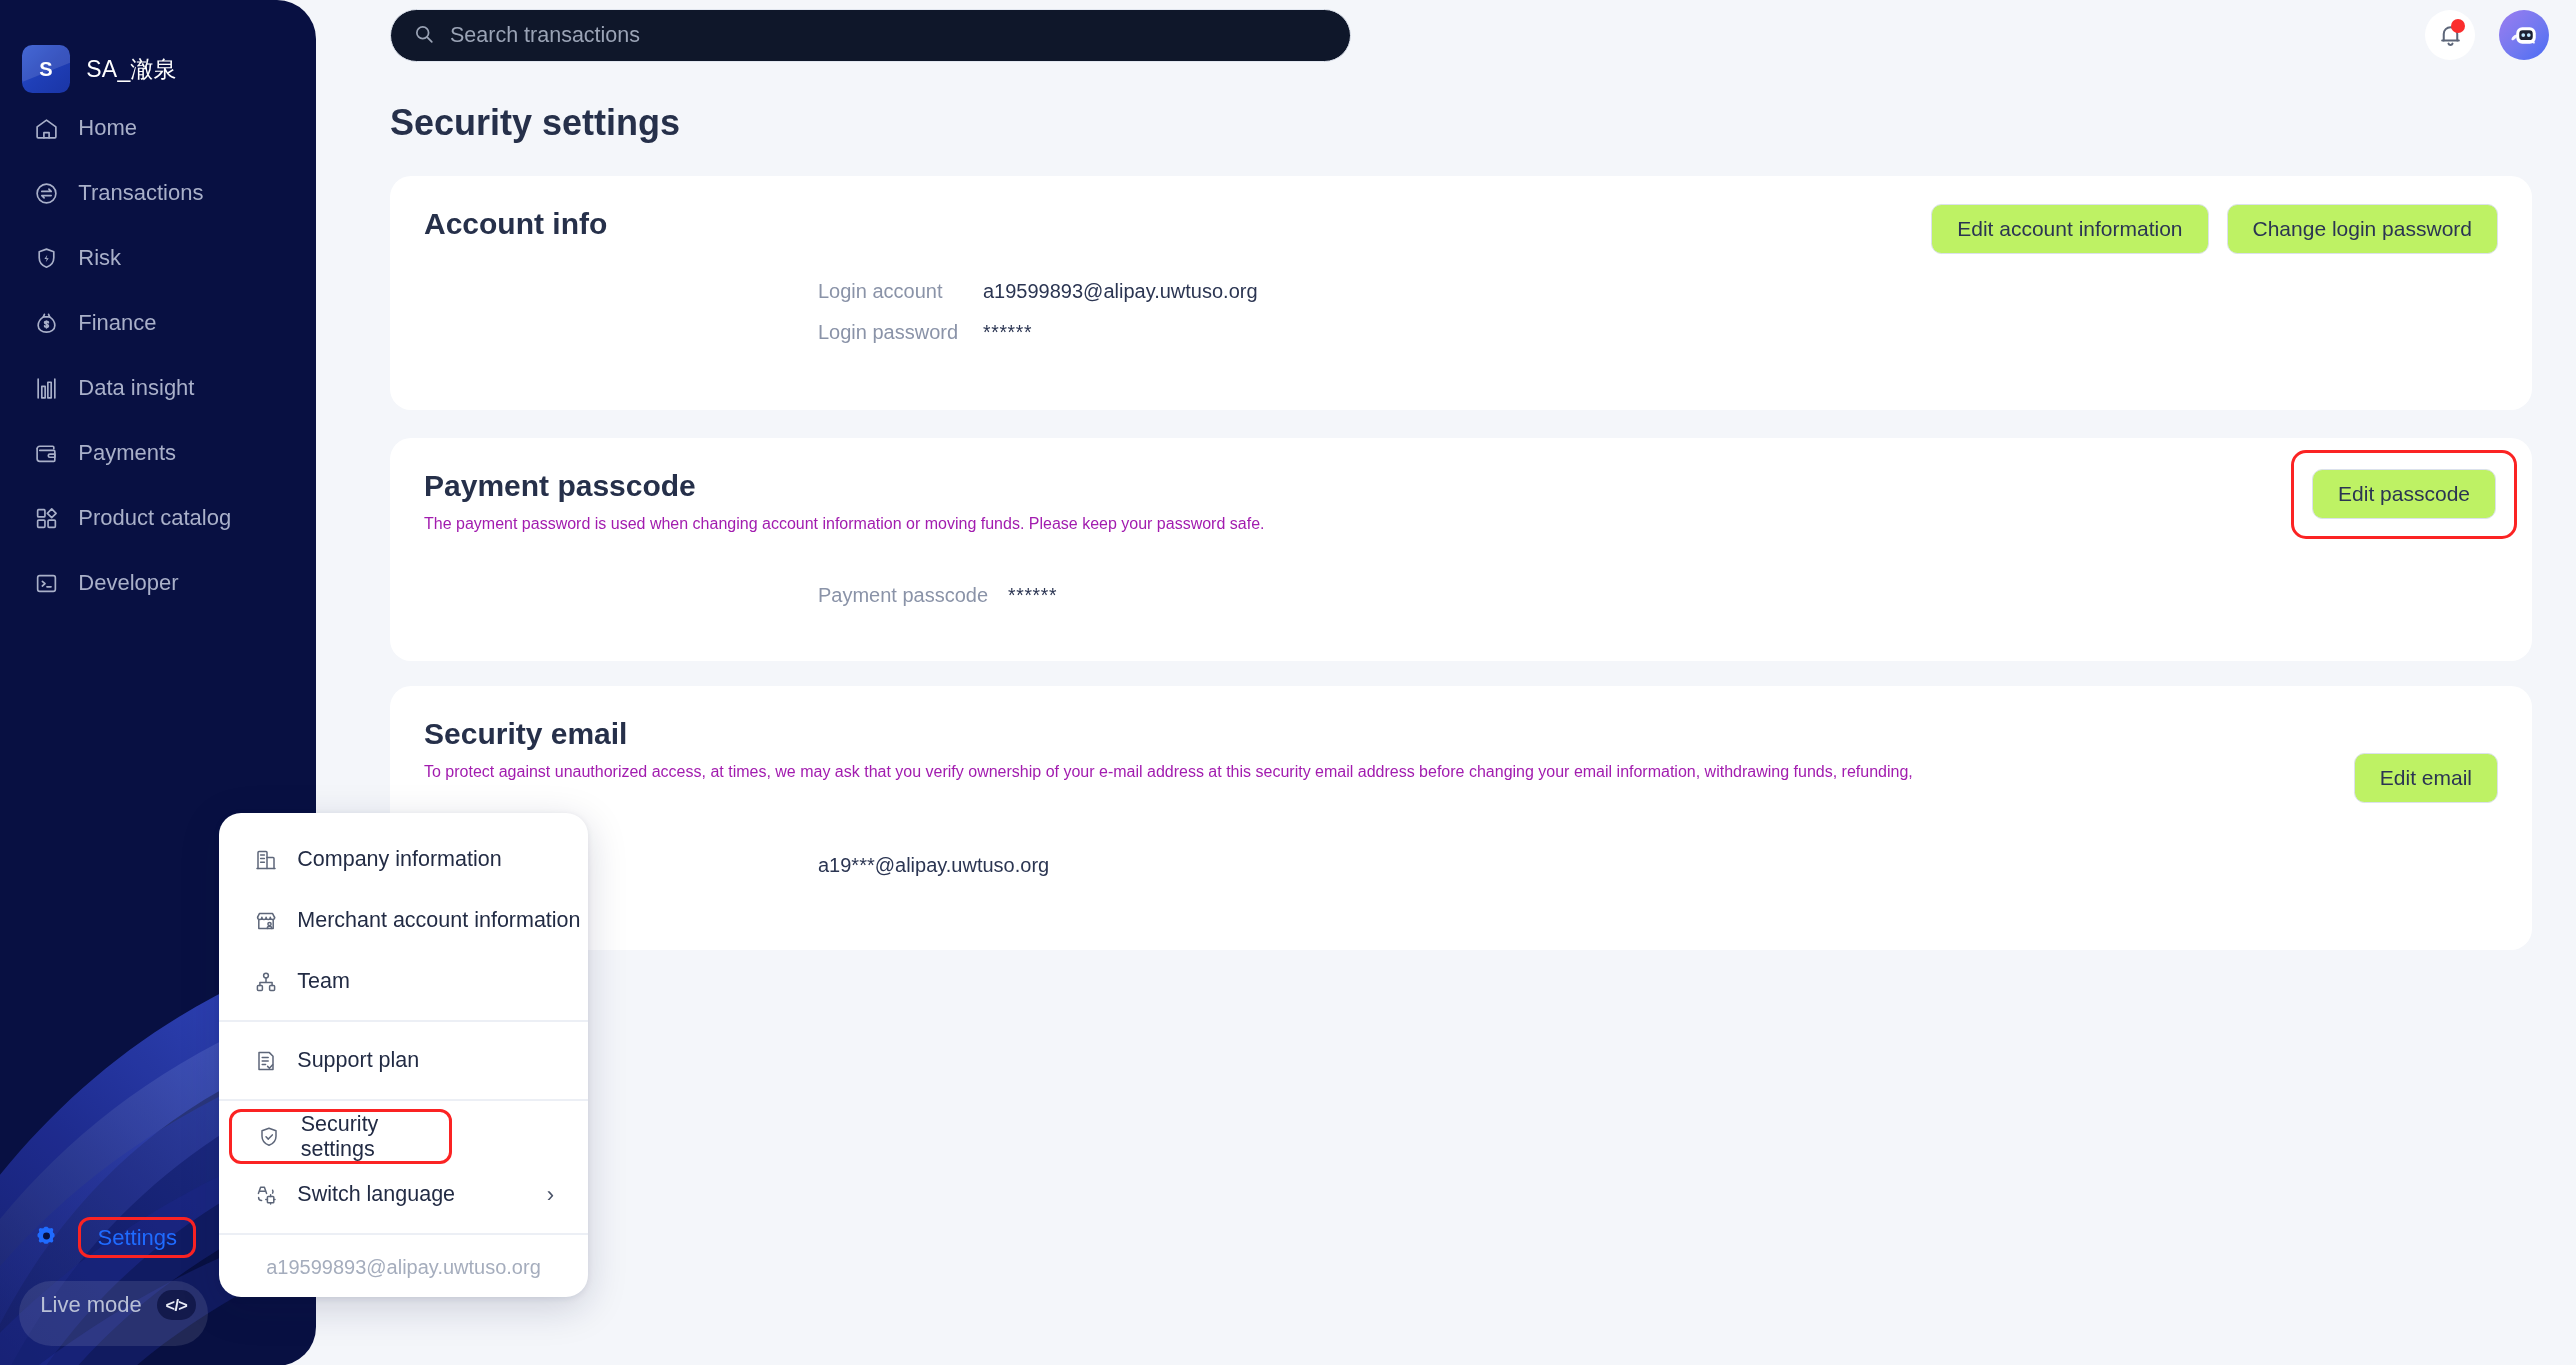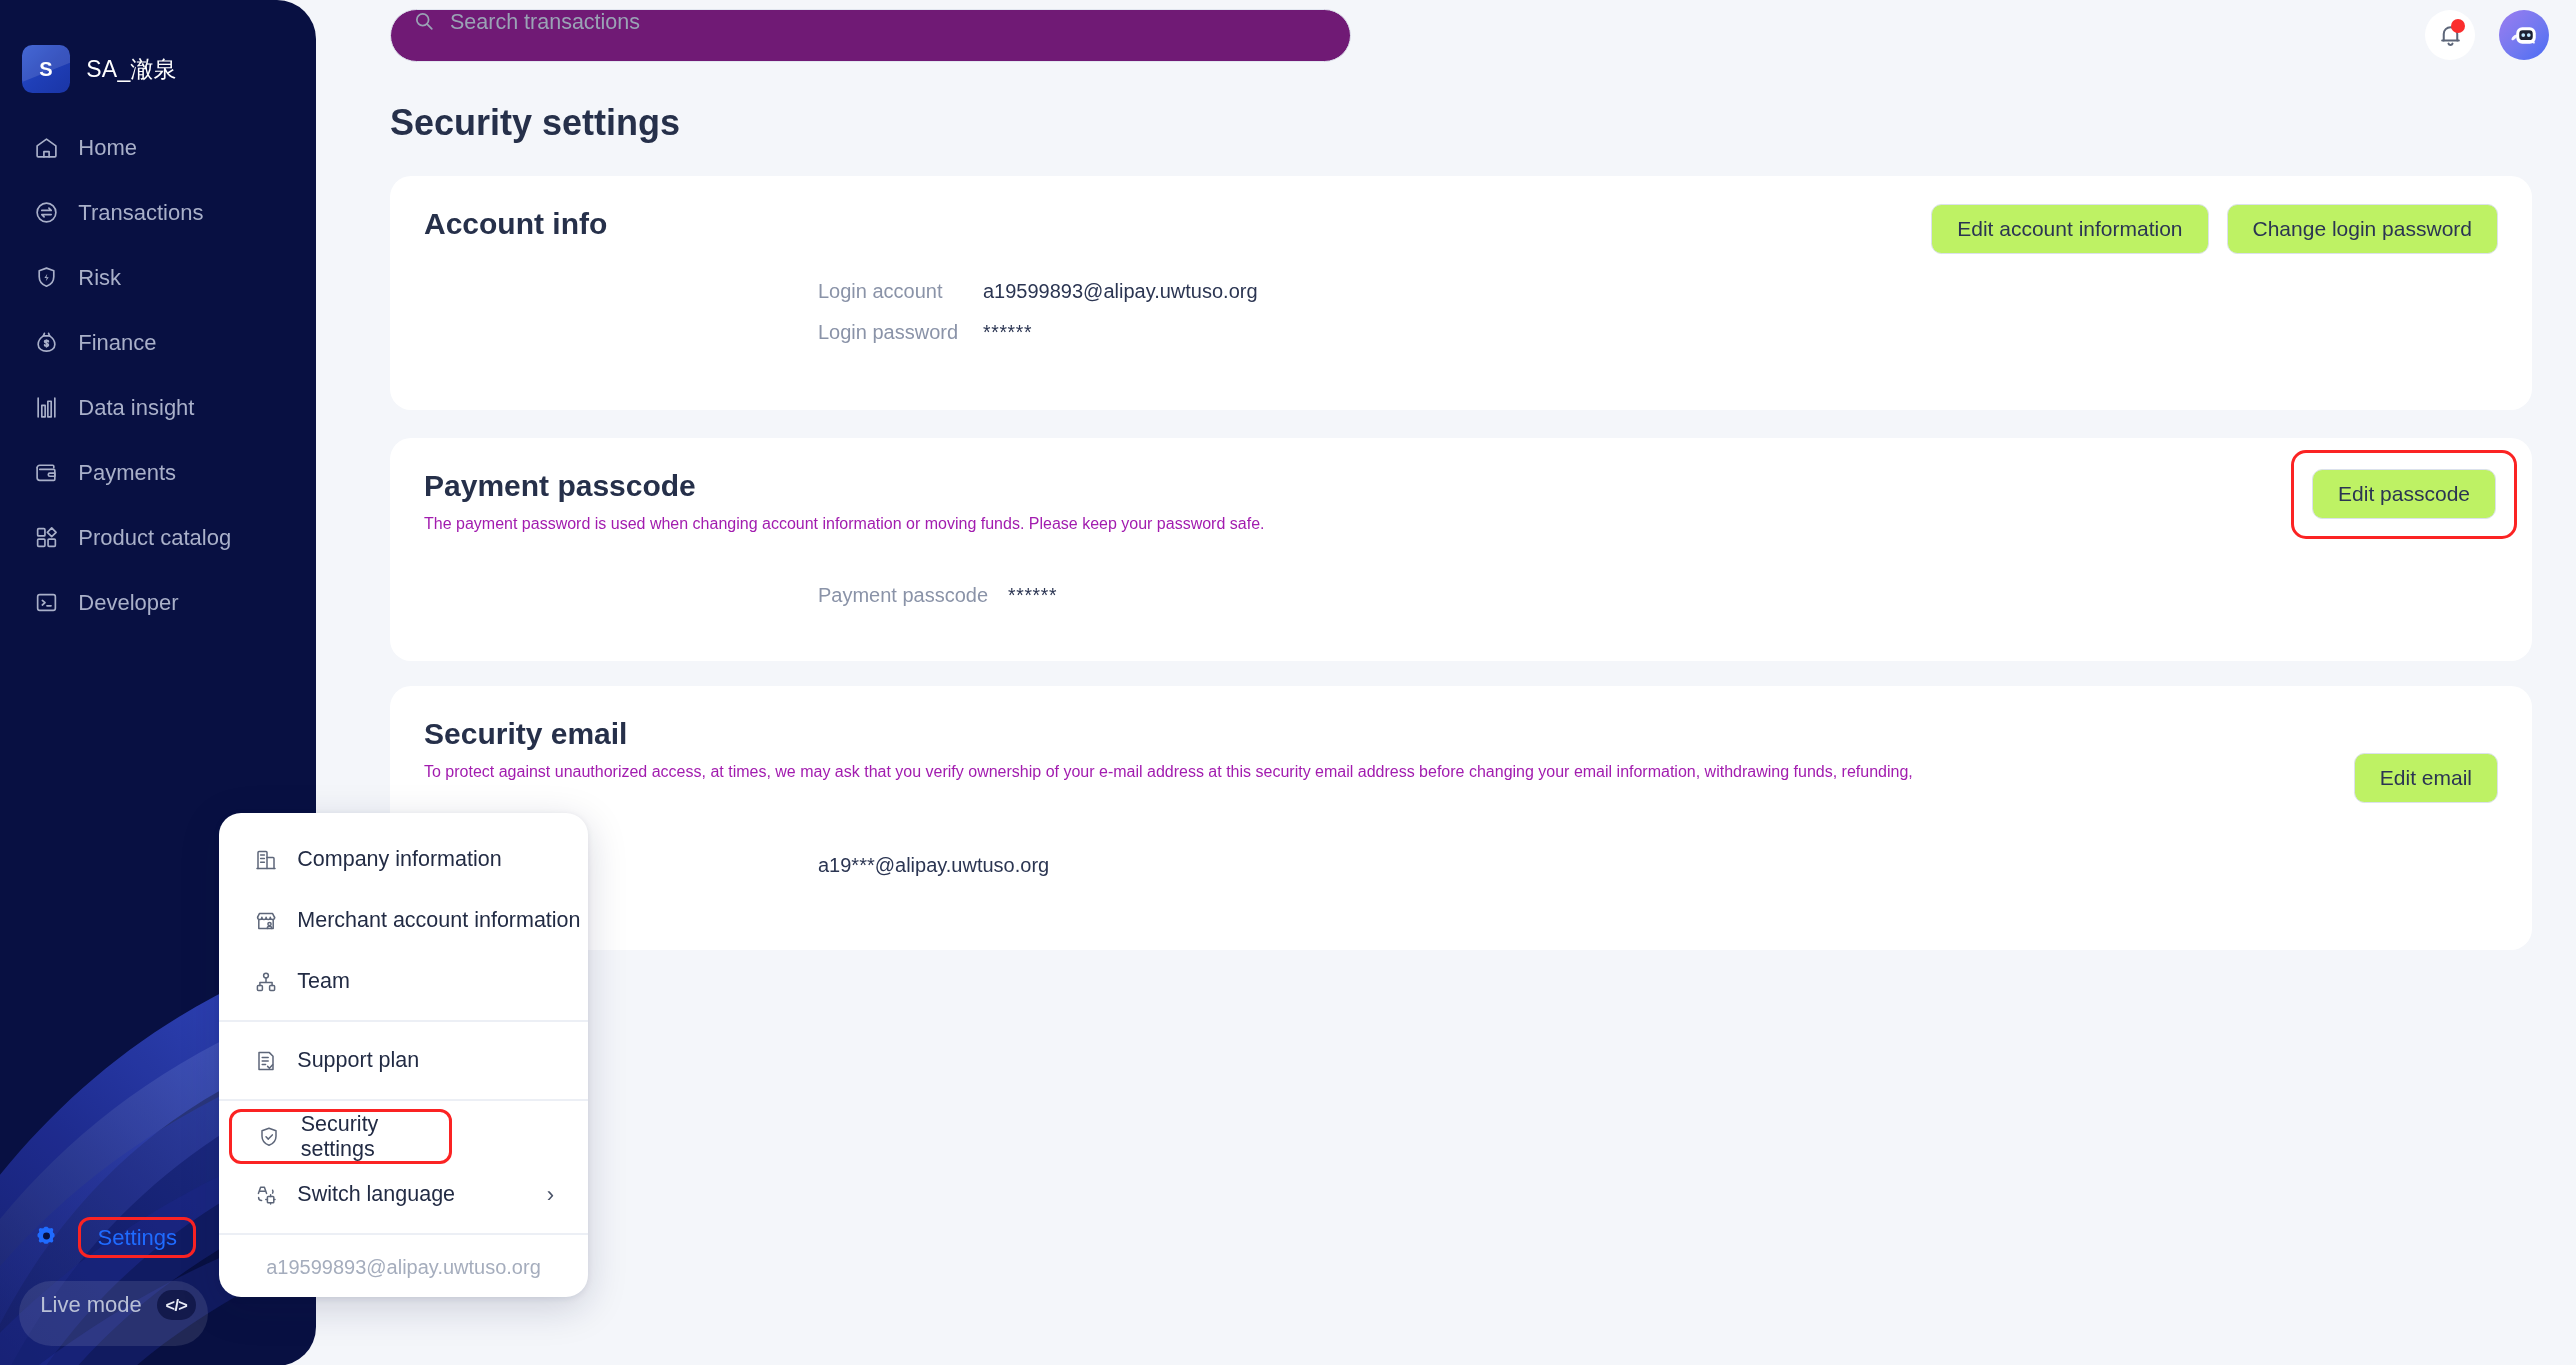--- a/index.html
+++ b/index.html
@@ -40,21 +40,21 @@
     content: ""; position: absolute; left: -20%; top: -40%;
     width: 160%; height: 90%;
     background: rgba(255,255,255,.12);
     transform: rotate(-22deg);
   }
   .brand-logo span { position: relative; z-index: 2; }
   .brand-name { color: #fff; font-size: 23px; letter-spacing: 0.2px; }
 
   .nav { position: absolute; left: 19.3px; top: 115px; width: 282px; }
   .nav-item {
-    display: flex; align-items: center; gap: 18.6px;
+    display: flex; align-items: flex-start; gap: 18.6px;
     height: 65px; padding-left: 13.4px;
     color: #a9b0c9; font-size: 22px;
     cursor: pointer;
   }
   .nav-item .ic { width: 27px; height: 27px; display:flex; align-items:center; justify-content:center; flex: 0 0 27px; }
   .nav-item svg { display: block; }
 
   .settings-row {
     position: absolute; left: 19.3px; top: 1217px;
     display: flex; align-items: center; gap: 18.6px;
@@ -85,22 +85,22 @@
   }
 
   
   #topbar {
     position: absolute; left: 316px; top: 0; right: 0; height: 74px;
     z-index: 2;
   }
   .searchbox {
     position: absolute; left: 74px; top: 9px;
     width: 961px; height: 53px;
-    background: #701a75; border: 1.5px solid #e2e7f0; border-radius: 742px;
-    display: flex; gap: 15px; padding: 0 22px;
+    background: #0f172a; border: 1.5px solid #e2e7f0; border-radius: 742px;
+    display: flex; align-items: center; gap: 15px; padding: 0 22px;
   }
   .search-ph { color: #9aa3b5; font-size: 21.5px; }
   .topbar-right {
     position: absolute; right: 27px; top: 10.4px;
     display: flex; align-items: center; gap: 24px;
   }
   .bell-btn {
     width: 50px; height: 50px; border-radius: 50%;
     background: #fff;
     display: flex; align-items: center; justify-content: center;

